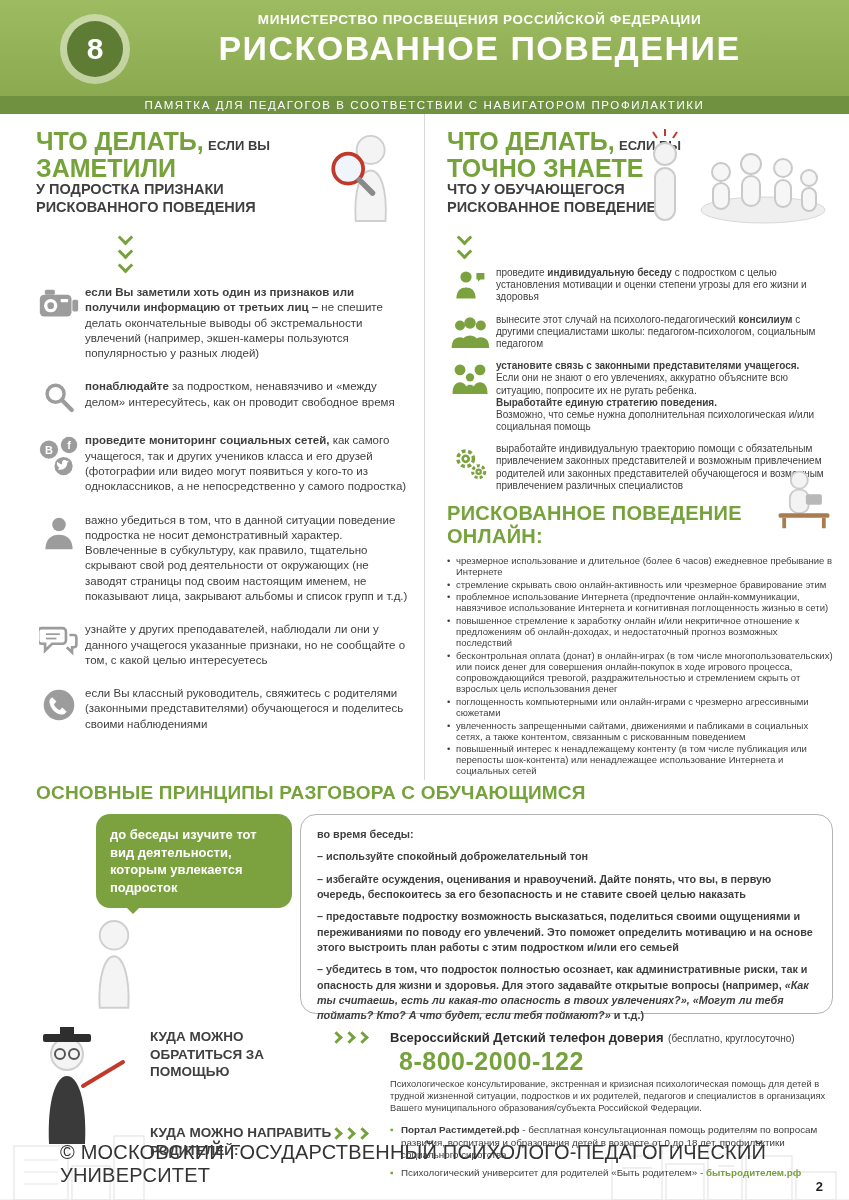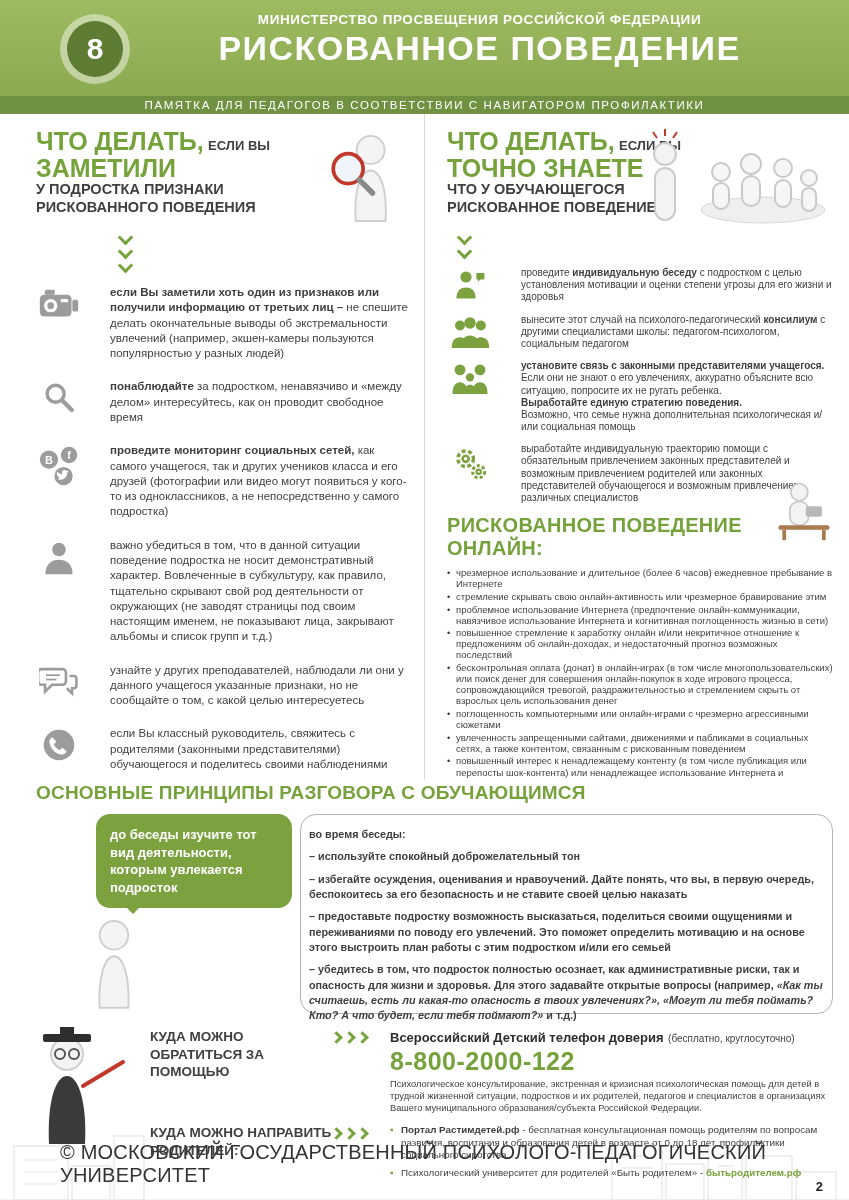--- a/index.html
+++ b/index.html
@@ -25,21 +25,21 @@
   .col-right{width:424px;padding:14px 16px 0 22px;overflow:hidden}
   .colhead-wrap{position:relative;height:100px}
   .hd-big{color:#76a23c;font-size:25px;font-weight:bold;line-height:1.06}
   .hd-small{color:#3f3f3f;font-size:13px;font-weight:bold}
   .hd-rest{color:#3f3f3f;font-size:14.5px;font-weight:bold;line-height:1.22}
   .fig-right{position:absolute;right:0;top:0}
   .chevs{margin:4px 0 14px 84px;display:flex;flex-direction:column;gap:3px}
   .col-right .chevs{margin-left:12px;margin-bottom:10px}
   .chev{width:11px;height:11px;border-right:3px solid #76a23c;border-bottom:3px solid #76a23c;transform:rotate(45deg)}
 
-  .item{display:flex;gap:28px;margin-bottom:18px}
+  .item{display:flex;gap:3px;margin-bottom:18px}
   .item .ic{flex:0 0 46px;display:flex;justify-content:center;align-items:flex-start;padding-top:2px}
   .item .tx{font-size:11.5px;line-height:1.33;color:#3f3f3f}
   .col-right .item{margin-bottom:10px}
   .col-right .item .tx{font-size:10px;line-height:1.22}
   .b{font-weight:bold}
   .seg{display:block}
 
   .online{position:relative;margin-top:4px}
   .online-title{color:#76a23c;font-size:20px;font-weight:bold;margin:2px 0 7px;letter-spacing:.3px}
   .online ul{list-style:none}
@@ -49,36 +49,36 @@
 
   
   .principles{position:absolute;top:780px;left:0;width:849px;height:242px}
   .principles h2{color:#76a23c;font-size:19px;font-weight:bold;margin:2px 0 10px 36px;letter-spacing:.2px}
   .prow{display:flex}
   .pleft{width:300px;position:relative}
   .bubble{margin-left:96px;width:196px;background:#7ba23f;color:#fff;font-weight:bold;font-size:13px;
           line-height:1.35;padding:12px 14px;border-radius:14px;position:relative}
   .bubble::after{content:"";position:absolute;left:28px;bottom:-15px;border:9px solid transparent;border-top-color:#7ba23f}
   .pfig{position:absolute;left:74px;top:96px}
-  .pbox{flex:1;margin-right:16px;border:1px solid #b3b3b3;border-radius:16px;padding:12px 8px;height:200px}
+  .pbox{flex:1;margin-right:16px;border:1px solid #b3b3b3;border-radius:16px;padding:12px 16px;height:200px}
   .pbox .t{font-size:10.8px;font-weight:bold;color:#3f3f3f;line-height:1.42;margin-bottom:7px}
   .it{font-style:italic}
 
   
   .help{position:absolute;top:1022px;left:0;width:849px;height:134px;display:flex;z-index:2}
   .help-fig{width:150px;display:flex;justify-content:center;align-items:flex-start}
   .help-rows{flex:1;padding-top:6px}
   .hrow{display:flex;margin-bottom:10px}
   .hq{width:182px;font-size:13.5px;font-weight:bold;color:#3f3f3f;line-height:1.3}
   .harr{width:58px;display:flex;gap:4px;align-items:flex-start;padding-top:5px}
   .harr .c{width:9px;height:9px;border-right:3px solid #76a23c;border-bottom:3px solid #76a23c;transform:rotate(-45deg)}
   .hans{flex:1;padding-right:16px}
   .phone-name{font-size:13px;font-weight:bold;color:#2d2d2d}
   .phone-note{font-size:10px;color:#3f3f3f}
-  .phone-num{font-size:25px;font-weight:bold;color:#76a23c;margin:1px 0 3px;letter-spacing:.5px}
+  .phone-num{font-size:25px;font-weight:bold;color:#76a23c;margin:1px 9px 3px;letter-spacing:.5px}
   .phone-desc{font-size:9.3px;line-height:1.27;color:#3f3f3f}
   .pb{font-size:9.8px;line-height:1.27;color:#3f3f3f;padding-left:11px;position:relative;margin-bottom:5px}
   .pb::before{content:"\25AA";color:#76a23c;position:absolute;left:0;top:0}
   .green{color:#76a23c;font-weight:bold}
 
   
   .skyline{position:absolute;left:0;bottom:0;z-index:0;opacity:.45}
   .footer{position:absolute;left:0;right:0;bottom:0;height:44px;z-index:1}
   .footer .cr{position:absolute;left:60px;bottom:13px;font-size:20px;color:#333;letter-spacing:.2px}
   .footer .pg{position:absolute;right:26px;bottom:6px;font-size:13px;font-weight:bold;color:#1f1f1f}

